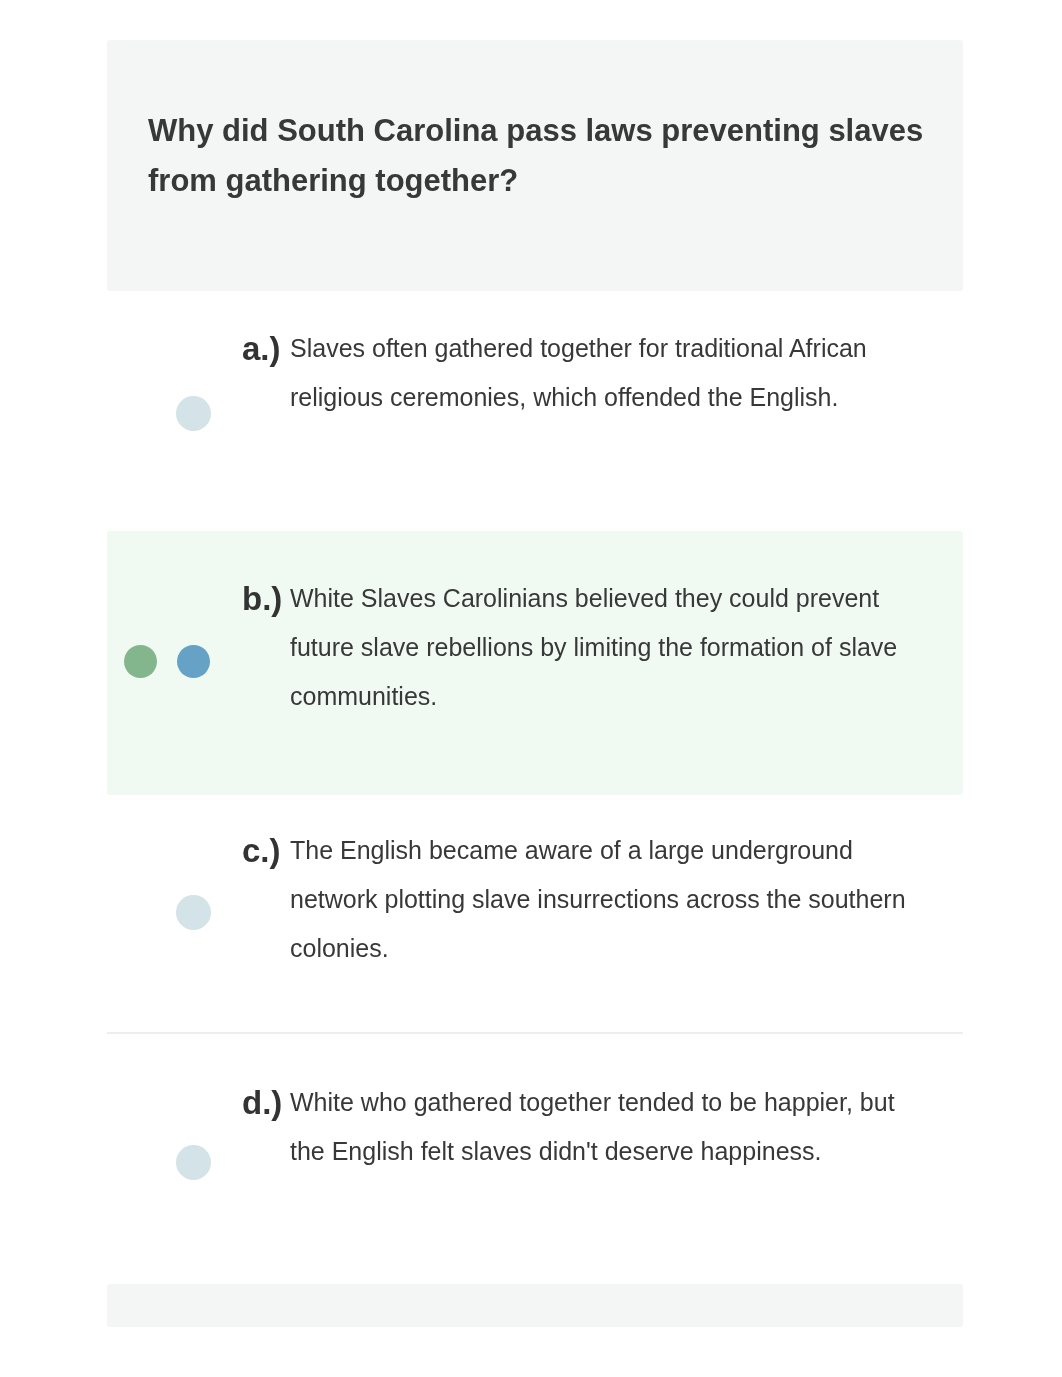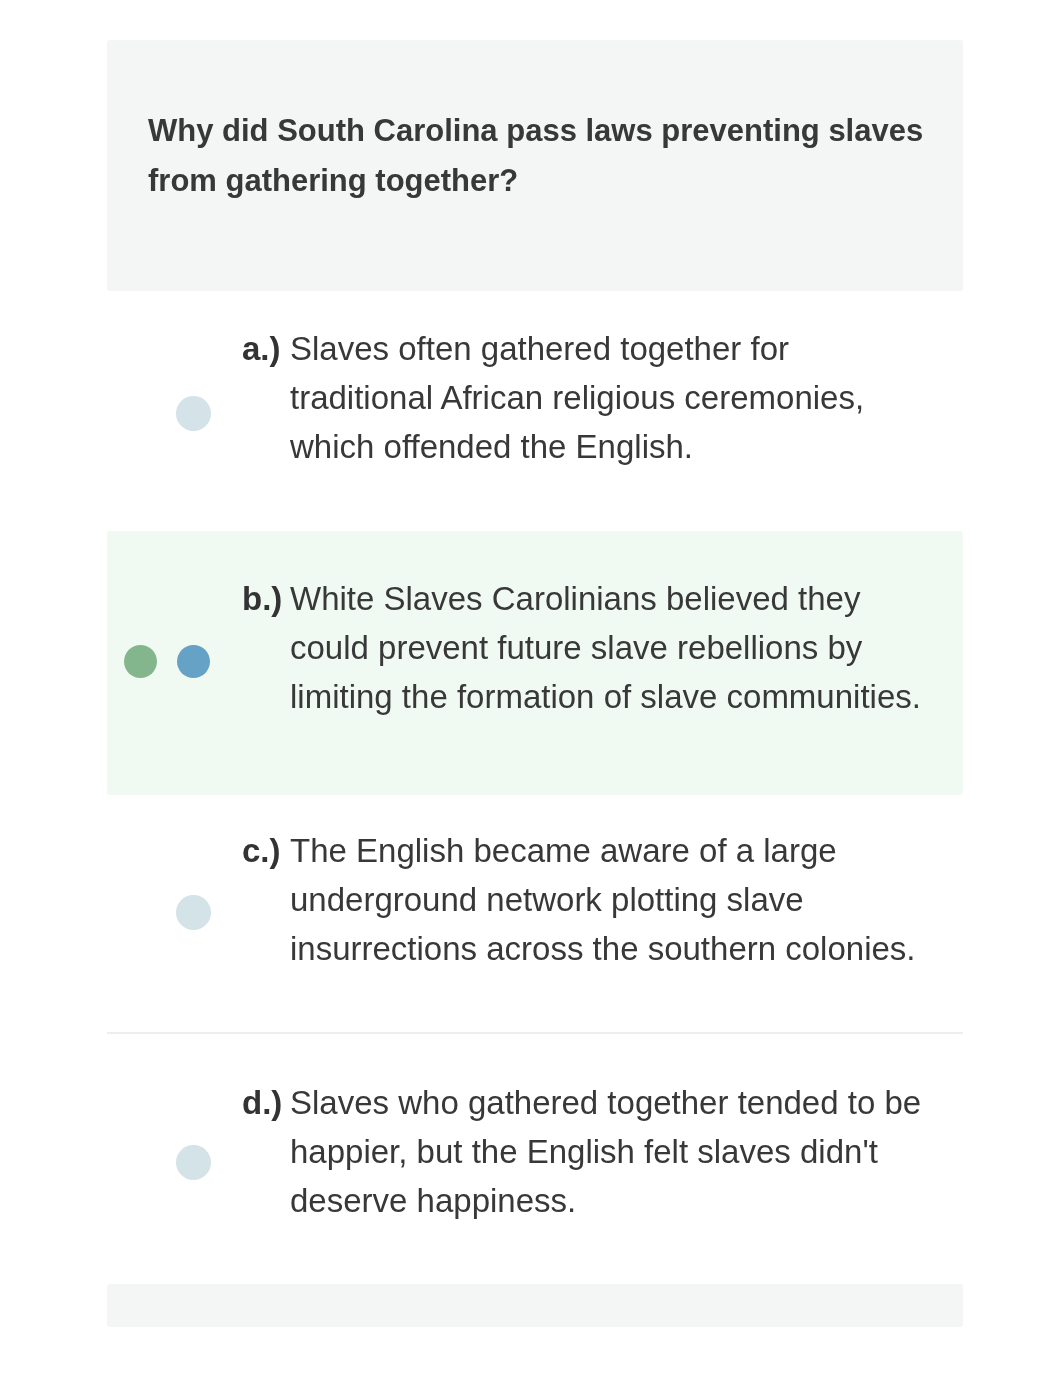--- a/index.html
+++ b/index.html
@@ -12,21 +12,21 @@
   .qbox{position:absolute;left:107px;top:40px;width:856px;height:251px;
         background:#f4f5f5;border-radius:3px;}
   .qtext{position:absolute;left:41px;top:66px;width:790px;
          font-size:31px;line-height:50px;font-weight:700;color:#383838;}
 
   
   .optrow{position:absolute;left:0;width:1062px;}
   .optlabel{position:absolute;left:242px;top:0;
             font-size:33px;line-height:49px;font-weight:700;color:#333333;white-space:nowrap;}
   .opttext{position:absolute;left:290px;top:0;width:638px;
-           font-size:33px;line-height:49px;font-weight:400;color:#383838;}
+           font-size:25px;line-height:49px;font-weight:400;color:#383838;}
 
   
   .circ{position:absolute;width:33px;height:33px;border-radius:50%;}
   .radio-dot{left:177px;}
   .correct-dot{left:124px;}
   .circ-pale{width:35px;height:35px;left:176px;background:#d3e3e7;}
   .circ-blue{background:#66a2c6;}
   .circ-green{background:#84b68e;}
 
   
@@ -63,18 +63,18 @@
   <div class="optrow" style="top:826px;">
     <div class="optlabel">c.)</div>
     <div class="opttext">The English became aware of a large underground network plotting slave insurrections across the southern colonies.</div>
   </div>
   <div class="circ radio-dot circ-pale" style="top:895px;"></div>
 
   <div class="divider" style="top:1032px;"></div>
 
   <div class="optrow" style="top:1078px;">
     <div class="optlabel">d.)</div>
-    <div class="opttext">Slaves who gathered together tended to be happier, but the English felt slaves didn't deserve happiness.</div>
+    <div class="opttext">White who gathered together tended to be happier, but the English felt slaves didn't deserve happiness.</div>
   </div>
   <div class="circ radio-dot circ-pale" style="top:1145px;"></div>
 
   <div class="greybox"></div>
 </div>
 
 </body></html>

